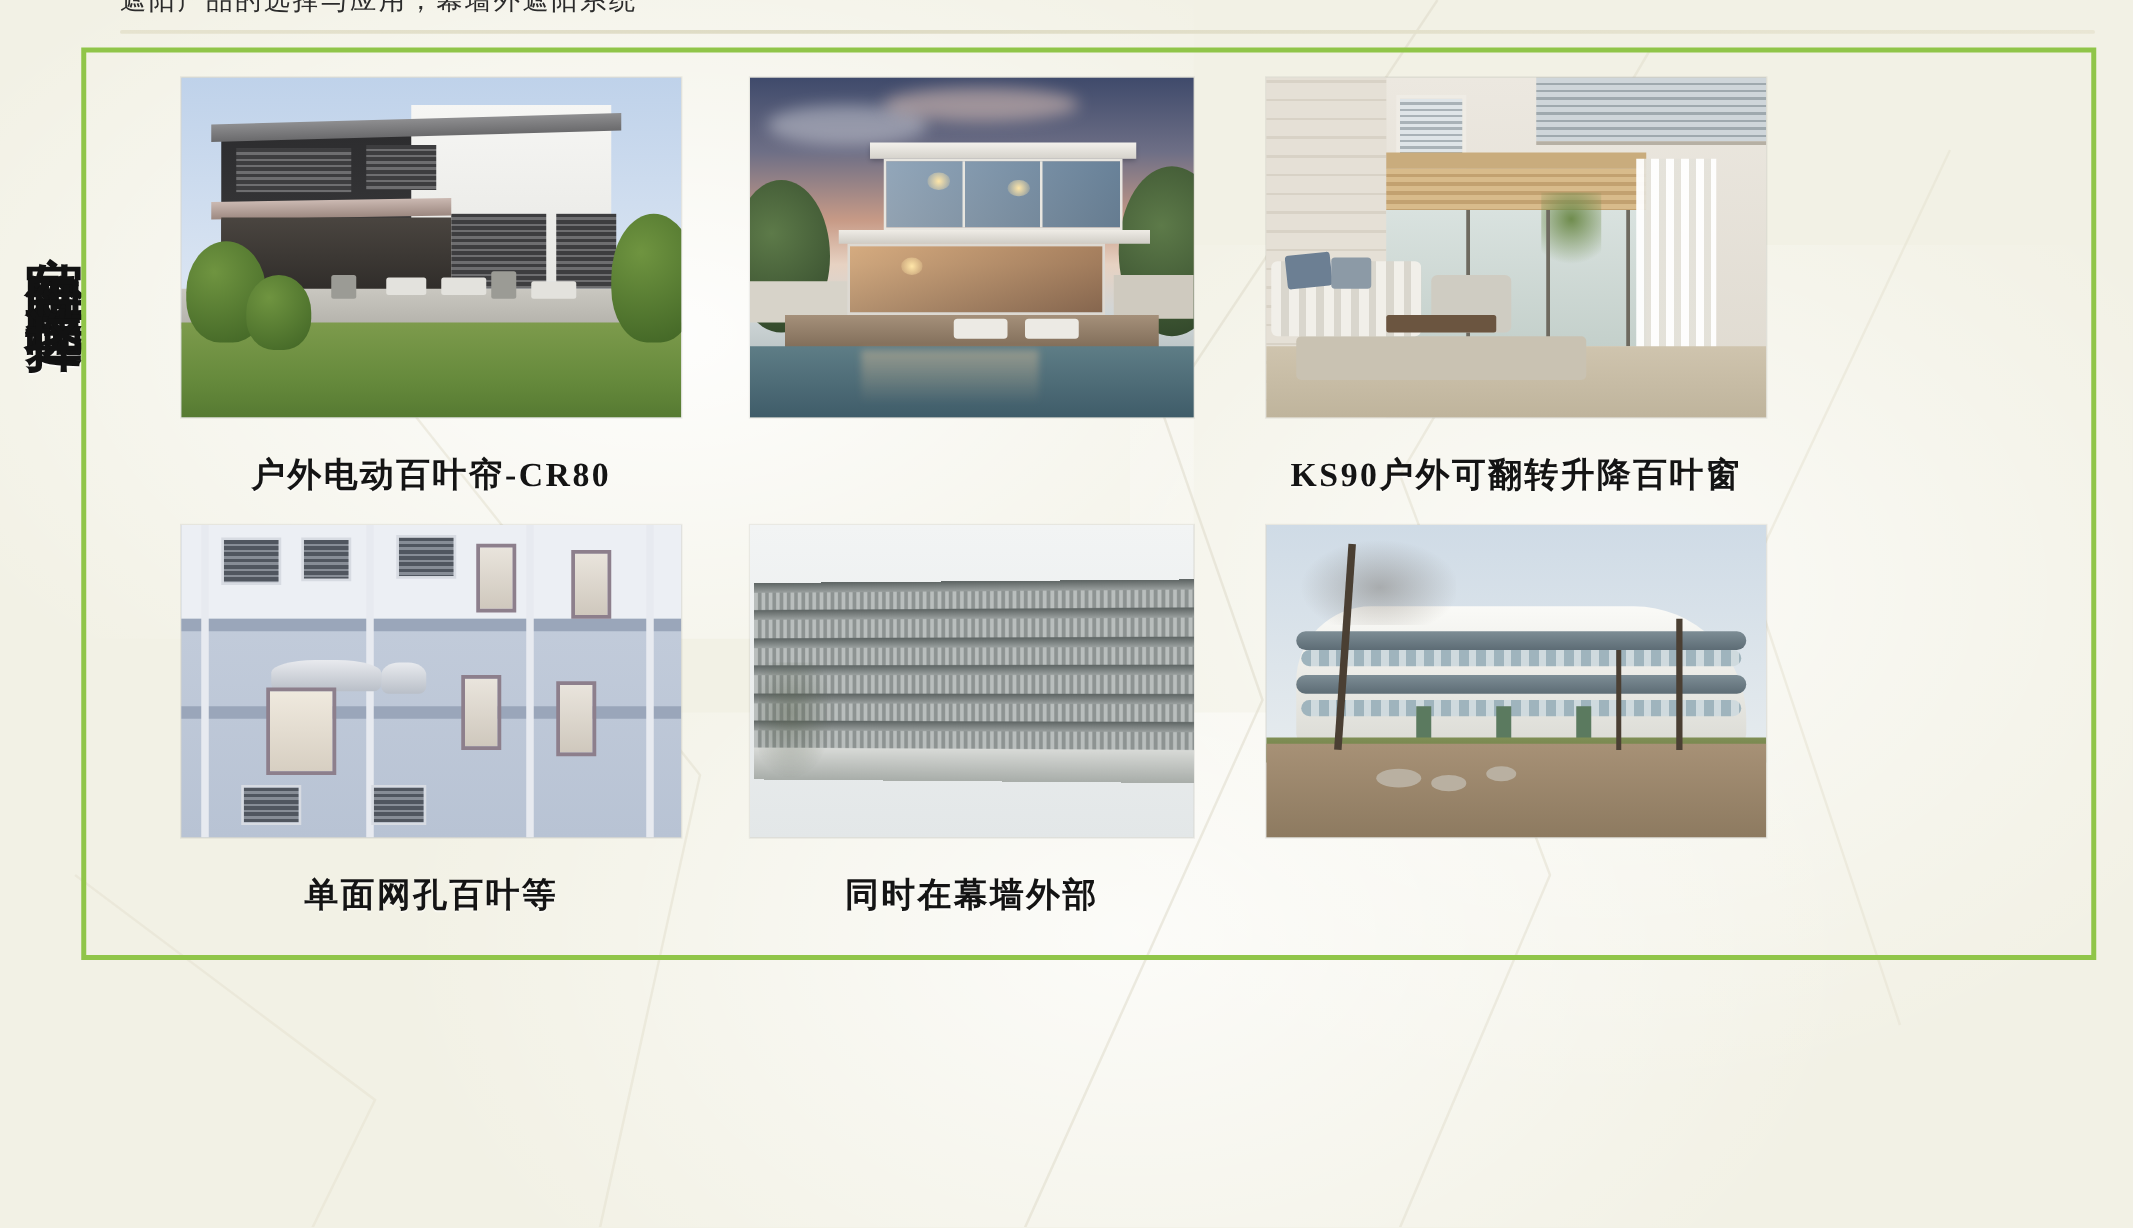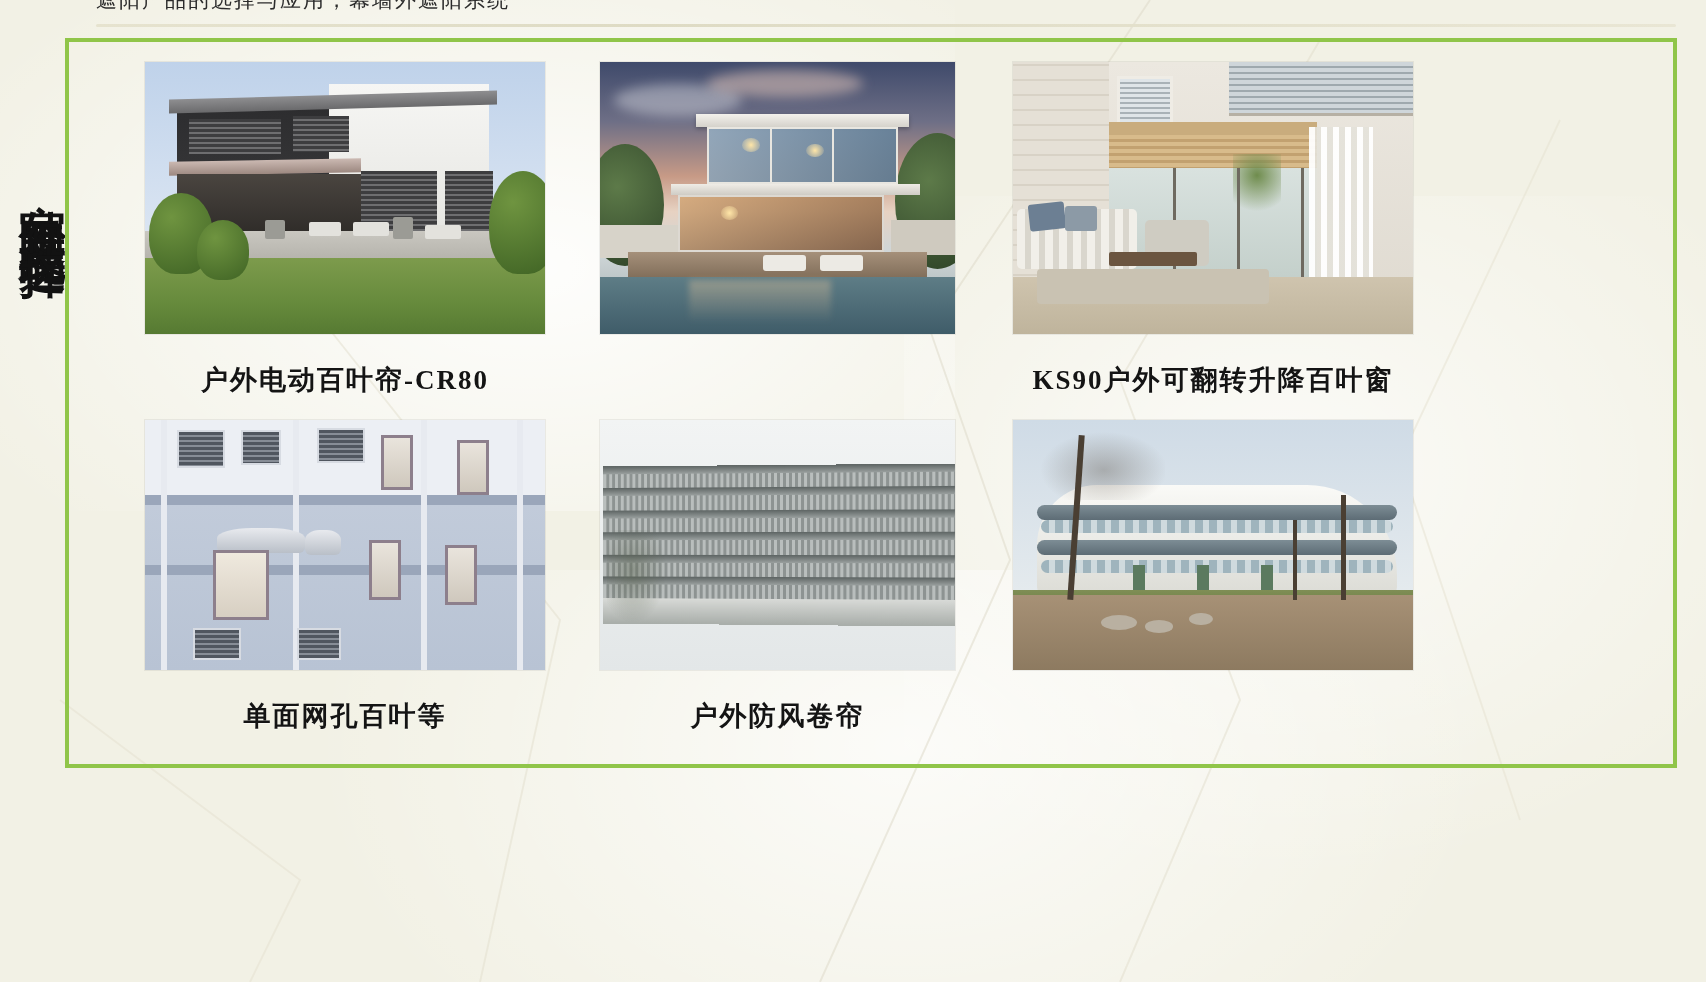--- a/index.html
+++ b/index.html
@@ -443,21 +443,21 @@
             <div class="mesh" style="top:47%"></div>
             <div class="fin" style="top:56%"></div>
             <div class="mesh" style="top:61%"></div>
             <div class="fin" style="top:70%"></div>
             <div class="mesh" style="top:75%"></div>
             <div class="fin" style="top:84%"></div>
             <div class="base"></div>
           </div>
           <div class="twig"></div>
         </div>
-        <div class="caption">户外防风卷帘</div>
+        <div class="caption">同时在幕墙外部</div>
       </div>
 
       <div class="cell" style="left:944px; top:0; width:400px;">
         <div class="photo p6" style="width:400px;height:250px;">
           <div class="sky"></div>
           <div class="build"></div>
           <div class="stripe st1"></div>
           <div class="glassband gb1"></div>
           <div class="stripe st2"></div>
           <div class="glassband gb2"></div>

